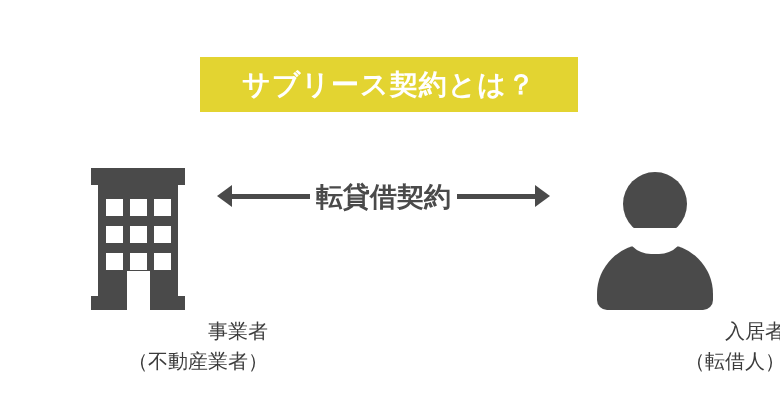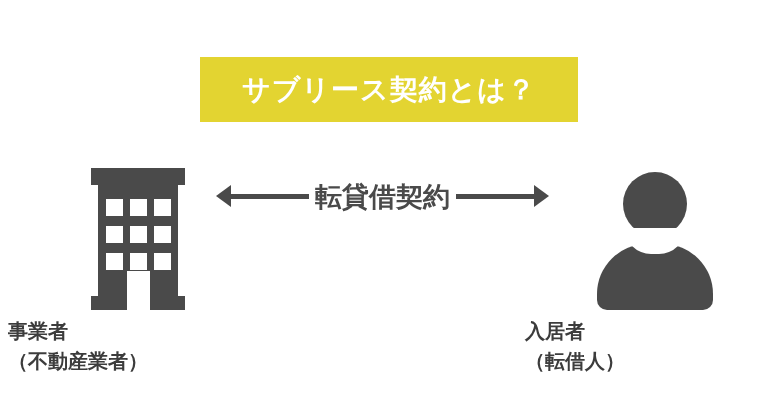--- a/index.html
+++ b/index.html
@@ -18,21 +18,21 @@
     background: #ffffff;
     overflow: hidden;
   }
 
   
   .title-banner {
     position: absolute;
     left: 200px;
     top: 57px;
     width: 378px;
-    height: 65px;
+    height: 55px;
     display: flex;
     align-items: center;
     justify-content: center;
   }
   .title-text {
     color: #ffffff;
     font-size: 28px;
     font-weight: bold;
     letter-spacing: 1px;
     line-height: 1;
@@ -118,26 +118,26 @@
     top: 56px;
     width: 60px;
     height: 26px;
     background: #ffffff;
     border-radius: 0 0 40px 40px;
   }
 
   
   .flow-row {
     position: absolute;
-    left: 216px;
+    left: 208px;
     width: 342px;
     height: 40px;
     display: flex;
     align-items: center;
-    justify-content: flex-start;
+    justify-content: flex-end;
   }
   .flow-row.top  { top: 176px; }
   .flow-row.bottom { top: 283px; }
 
   .arrow-seg {
     display: flex;
     align-items: center;
     flex: 0 0 auto;
   }
   .arrow-line {
@@ -167,24 +167,24 @@
     font-weight: bold;
     line-height: 1;
     white-space: nowrap;
     padding: 0 6px;
   }
 
   
   .caption {
     position: absolute;
     width: 260px;
-    text-align: left;
+    text-align: right;
     color: #3c3c3c;
     font-size: 20px;
-    font-weight: bold;
+    font-weight: normal;
     line-height: 1.5;
   }
   .caption.left  { left: 8px;  top: 316px; }
   .caption.right { left: 525px; top: 316px; }
   .caption div { white-space: nowrap; }
 </style>
 </head>
 <body>
 
 <div id="canvas">

